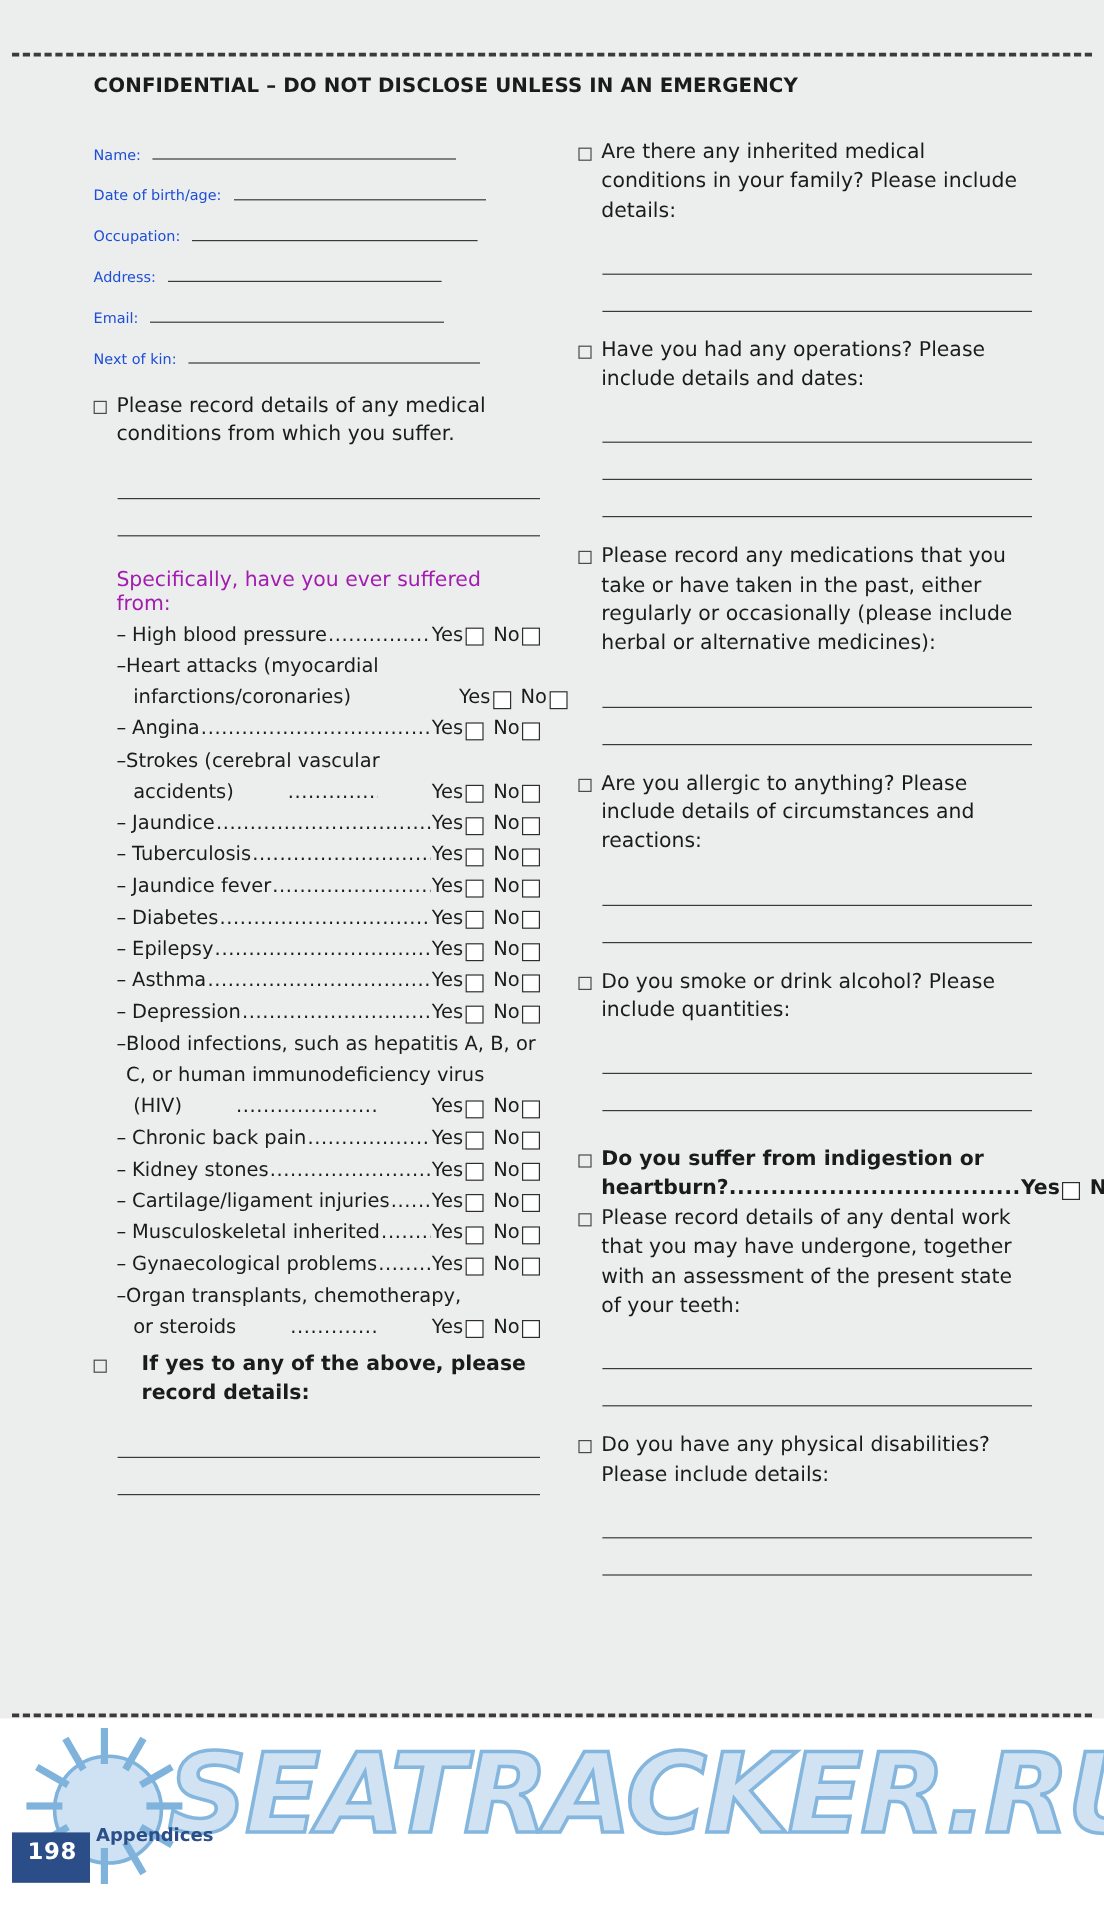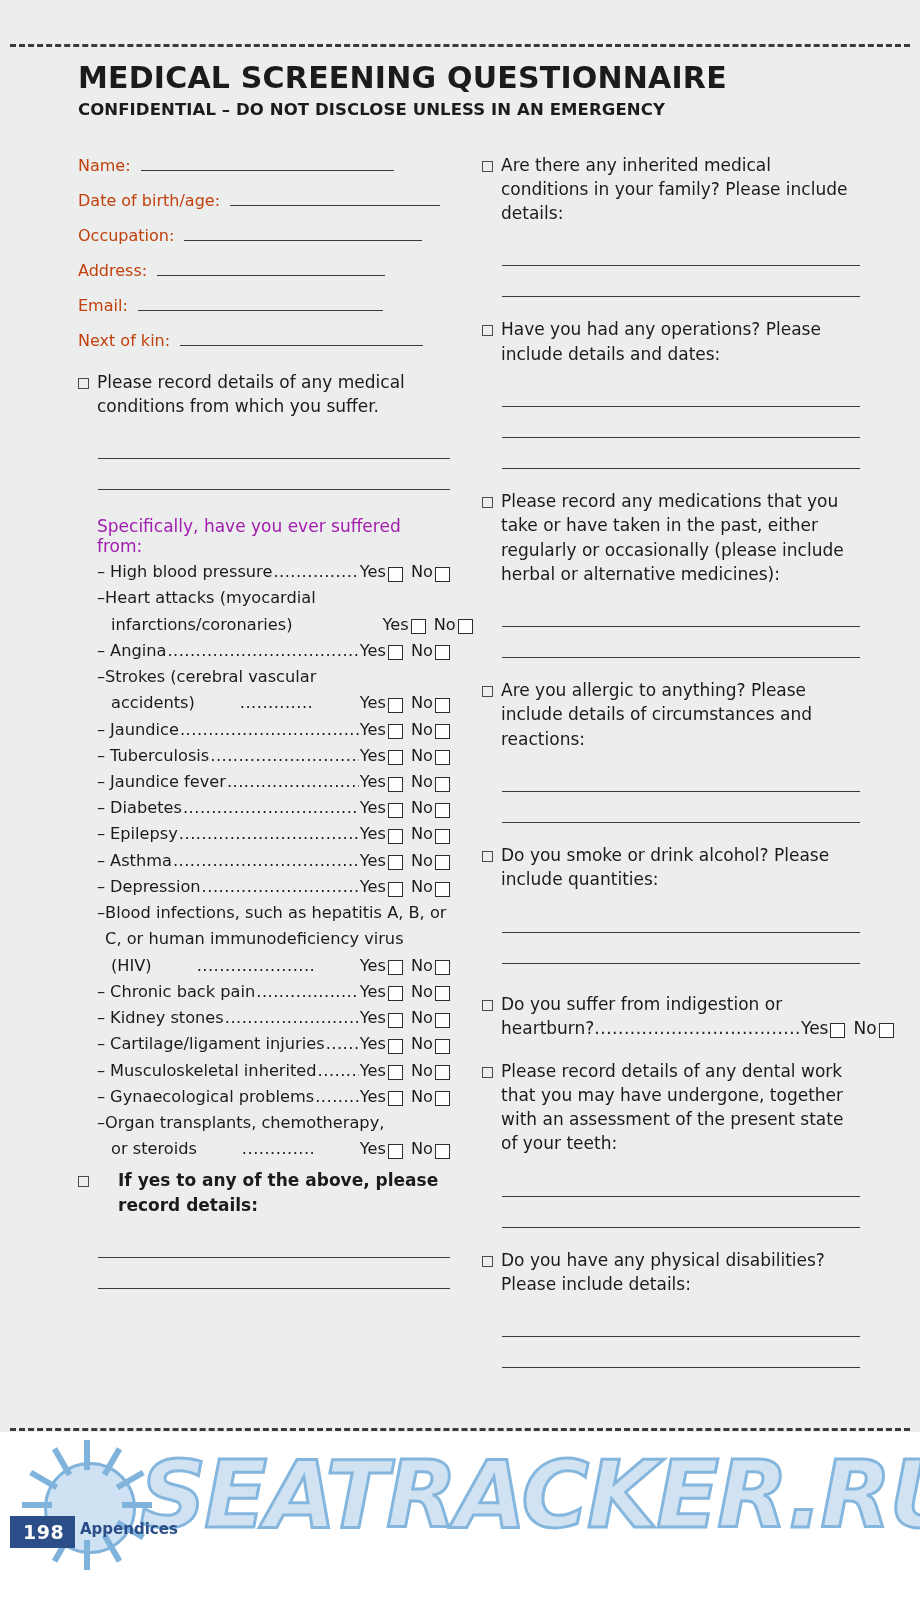--- a/index.html
+++ b/index.html
@@ -63,22 +63,22 @@
     gap: 32px;
   }
   .col-left { width: 372px; }
   .col-right { width: 378px; }
 
   
   .field-row {
     display: flex;
     align-items: baseline;
     margin-bottom: 13px;
-    font-size: 16px;
-    color: #c2410c;
+    font-size: 12px;
+    color: #1d4ed8;
   }
   .field-label { white-space: nowrap; }
   .field-rule {
     flex: 1;
     border-bottom: 1.4px solid #3a3a3a;
     margin-left: 10px;
     height: 17px;
   }
   .rule-short-1 { max-width: 253px; }
   .rule-short-2 { max-width: 210px; }
@@ -187,26 +187,26 @@
     left: 0;
     top: 1432px;
     width: 920px;
     height: 170px;
     background: #ffffff;
     overflow: hidden;
   }
   .pagebadge {
     position: absolute;
     left: 10px;
-    top: 84px;
+    top: 95px;
     background: #2b4d88;
     color: #ffffff;
     font-size: 19px;
     font-weight: bold;
-    padding: 5px 11px 5px 13px;
+    padding: 5px 11px 15px 13px;
     letter-spacing: 0.5px;
   }
   .footer-label {
     position: absolute;
     left: 80px;
     top: 88px;
     font-size: 15px;
     font-weight: bold;
     color: #2b4d88;
   }
@@ -250,21 +250,20 @@
 </head>
 <body>
 
 <div class="page">
 
   <div class="cut-line cut-top"></div>
   <div class="cut-line cut-bottom"></div>
 
   <div class="content">
 
-    <h1 class="title">MEDICAL SCREENING QUESTIONNAIRE</h1>
     <div class="subtitle">CONFIDENTIAL – DO NOT DISCLOSE UNLESS IN AN EMERGENCY</div>
 
     <div class="columns">
 
       <div class="col-left">
 
         <div class="field-row">
           <span class="field-label">Name:</span>
           <span class="field-rule rule-short-1"></span>
         </div>
@@ -602,39 +601,39 @@
 
         <div class="q">
           <span class="box"></span>
           <span class="qtext">Do you smoke or drink alcohol? Please include quantities:</span>
         </div>
         <div class="answer-lines indent-lines">
           <div class="ln"></div>
           <div class="ln"></div>
         </div>
 
-        <div class="q" style="margin-top:28px;">
+        <div class="q" style="margin-top:28px;font-weight:bold;">
           <span class="box"></span>
           <span class="qtext">
             <span>Do you suffer from indigestion or</span>
             <span class="inline-yn">
               <span>heartburn?</span>
               <span class="dots">...................................</span>
               <span class="yn">
                 <span class="lbl">Yes</span>
                   <span class="cbox"></span>
                   <span class="gap"></span>
                   <span class="lbl">No</span>
                   <span class="cbox"></span>
               </span>
             </span>
           </span>
         </div>
 
-        <div class="q" style="margin-top:18px;">
+        <div class="q" style="margin-top:0;">
           <span class="box"></span>
           <span class="qtext">Please record details of any dental work that you may have undergone, together with an assessment of the present state of your teeth:</span>
         </div>
         <div class="answer-lines indent-lines">
           <div class="ln"></div>
           <div class="ln"></div>
         </div>
 
         <div class="q">
           <span class="box"></span>

